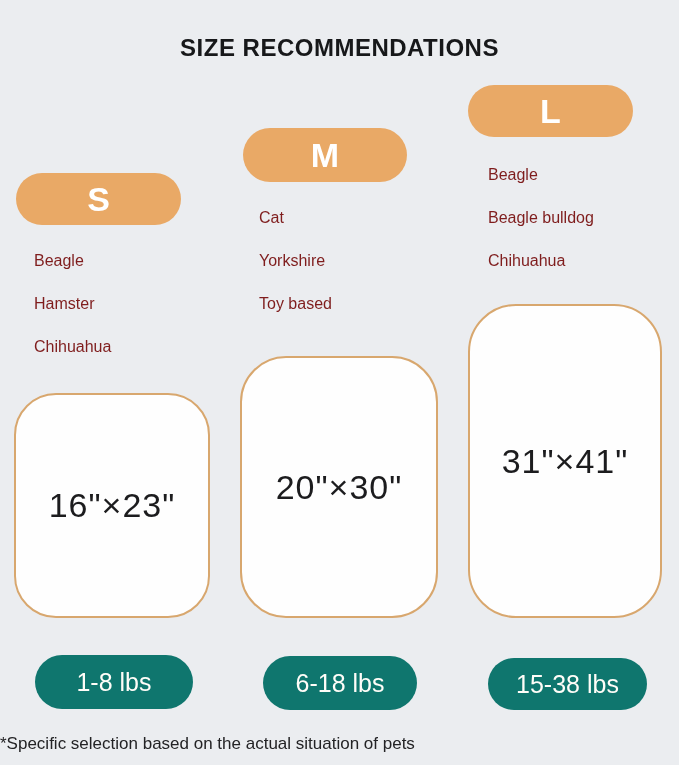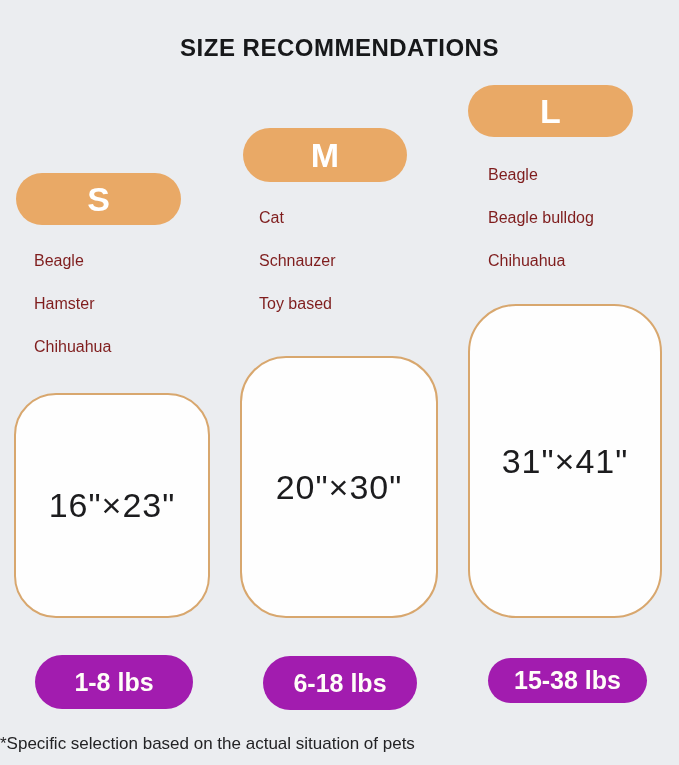--- a/index.html
+++ b/index.html
@@ -66,32 +66,32 @@
   .dims {
     font-size: 34px;
     font-weight: 400;
     letter-spacing: 1px;
     color: #1c1c1e;
     white-space: nowrap;
   }
 
   .weight-pill {
     position: absolute;
-    background: #a21caf;
+    background: #0f766e;
     color: #fffdf8;
     font-size: 25px;
-    font-weight: 700;
+    font-weight: 400;
     display: flex;
     align-items: center;
     justify-content: center;
     border-radius: 28px;
   }
   #weight-s { left: 35px;  top: 655px; width: 158px; height: 54px; }
   #weight-m { left: 263px; top: 656px; width: 154px; height: 54px; text-align: center; }
-  #weight-l { left: 488px; top: 658px; width: 159px; height: 45px; }
+  #weight-l { left: 488px; top: 658px; width: 159px; height: 52px; }
 
   .footnote {
     position: absolute;
     top: 734px;
     left: 0;
     width: 100%;
     font-size: 17px;
     font-weight: 400;
     color: #232325;
   }
@@ -110,21 +110,21 @@
     <li>Chihuahua</li>
   </ul>
   <div class="bed" id="bed-s">
     <span class="dims">16"×23"</span>
   </div>
   <div class="weight-pill" id="weight-s">1-8 lbs</div>
 
   <div class="size-pill" id="pill-m">M</div>
   <ul class="pets" id="pets-m">
     <li>Cat</li>
-    <li>Schnauzer</li>
+    <li>Yorkshire</li>
     <li>Toy based</li>
   </ul>
   <div class="bed" id="bed-m">
     <span class="dims">20"×30"</span>
   </div>
   <div class="weight-pill" id="weight-m">6-18 lbs</div>
 
   <div class="size-pill" id="pill-l">L</div>
   <ul class="pets" id="pets-l">
     <li>Beagle</li>

